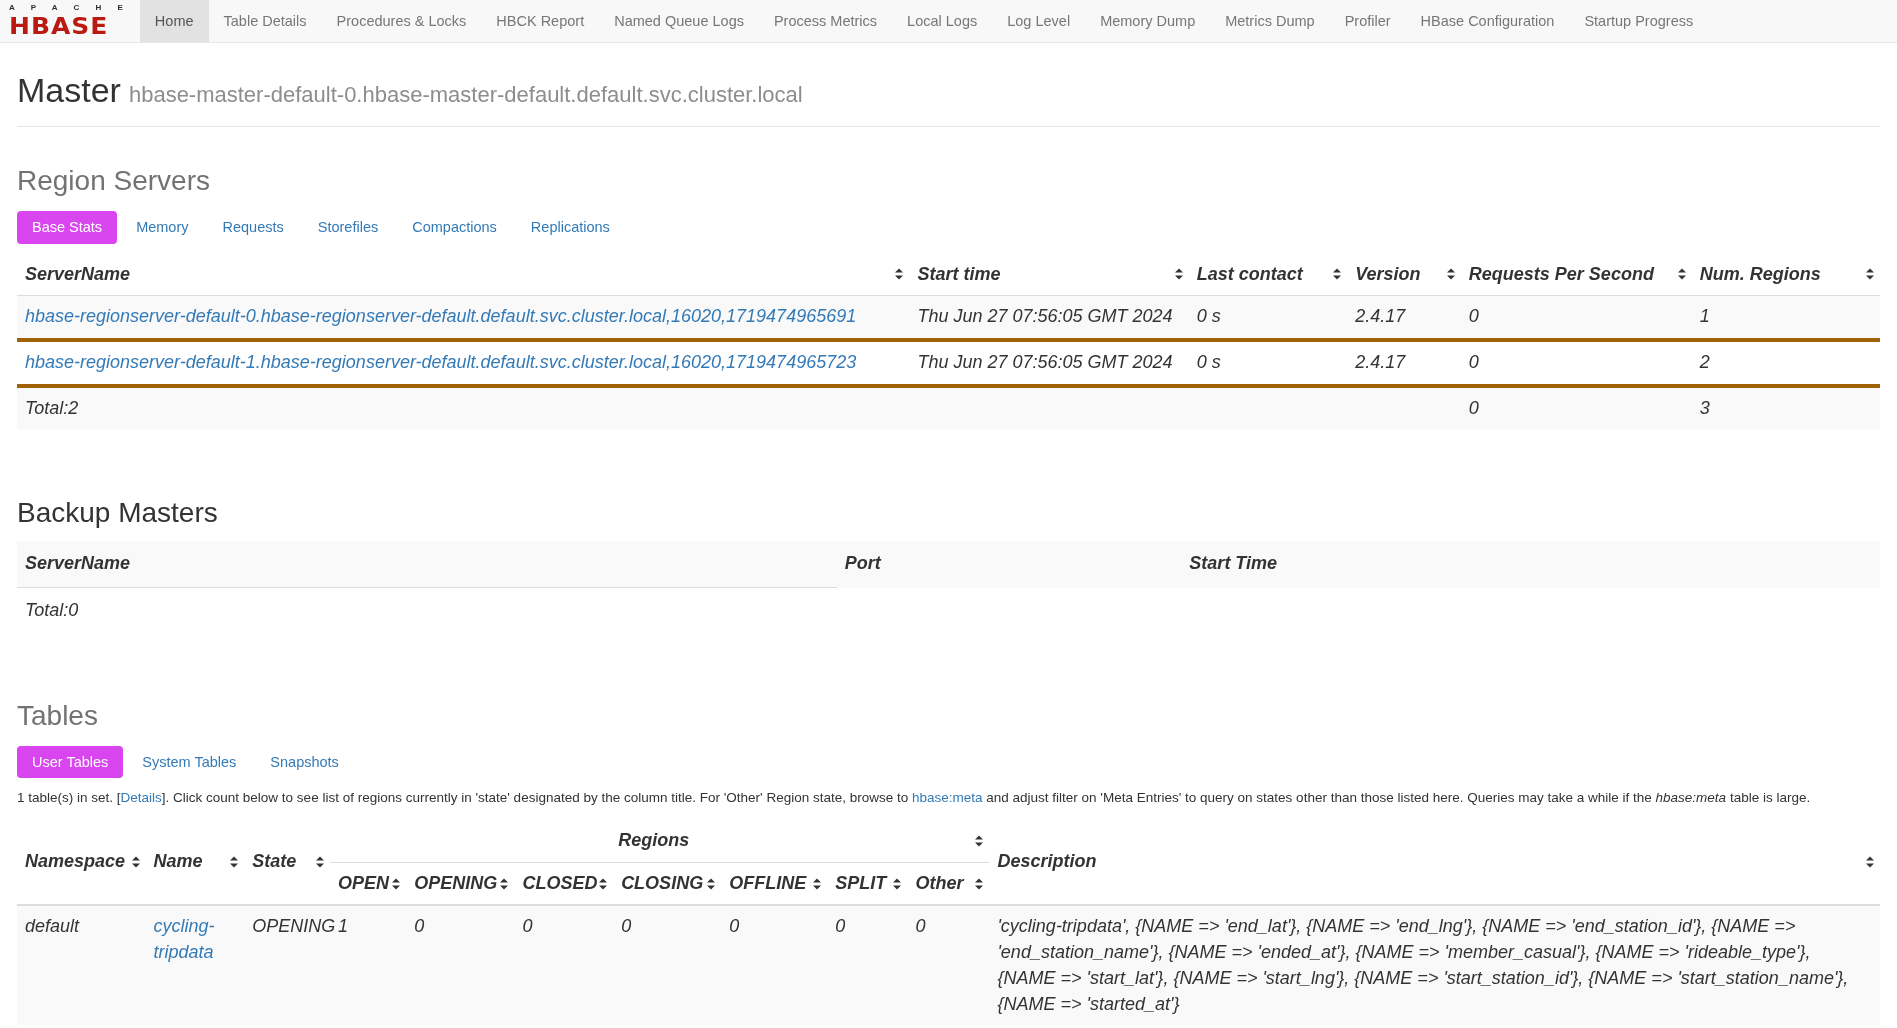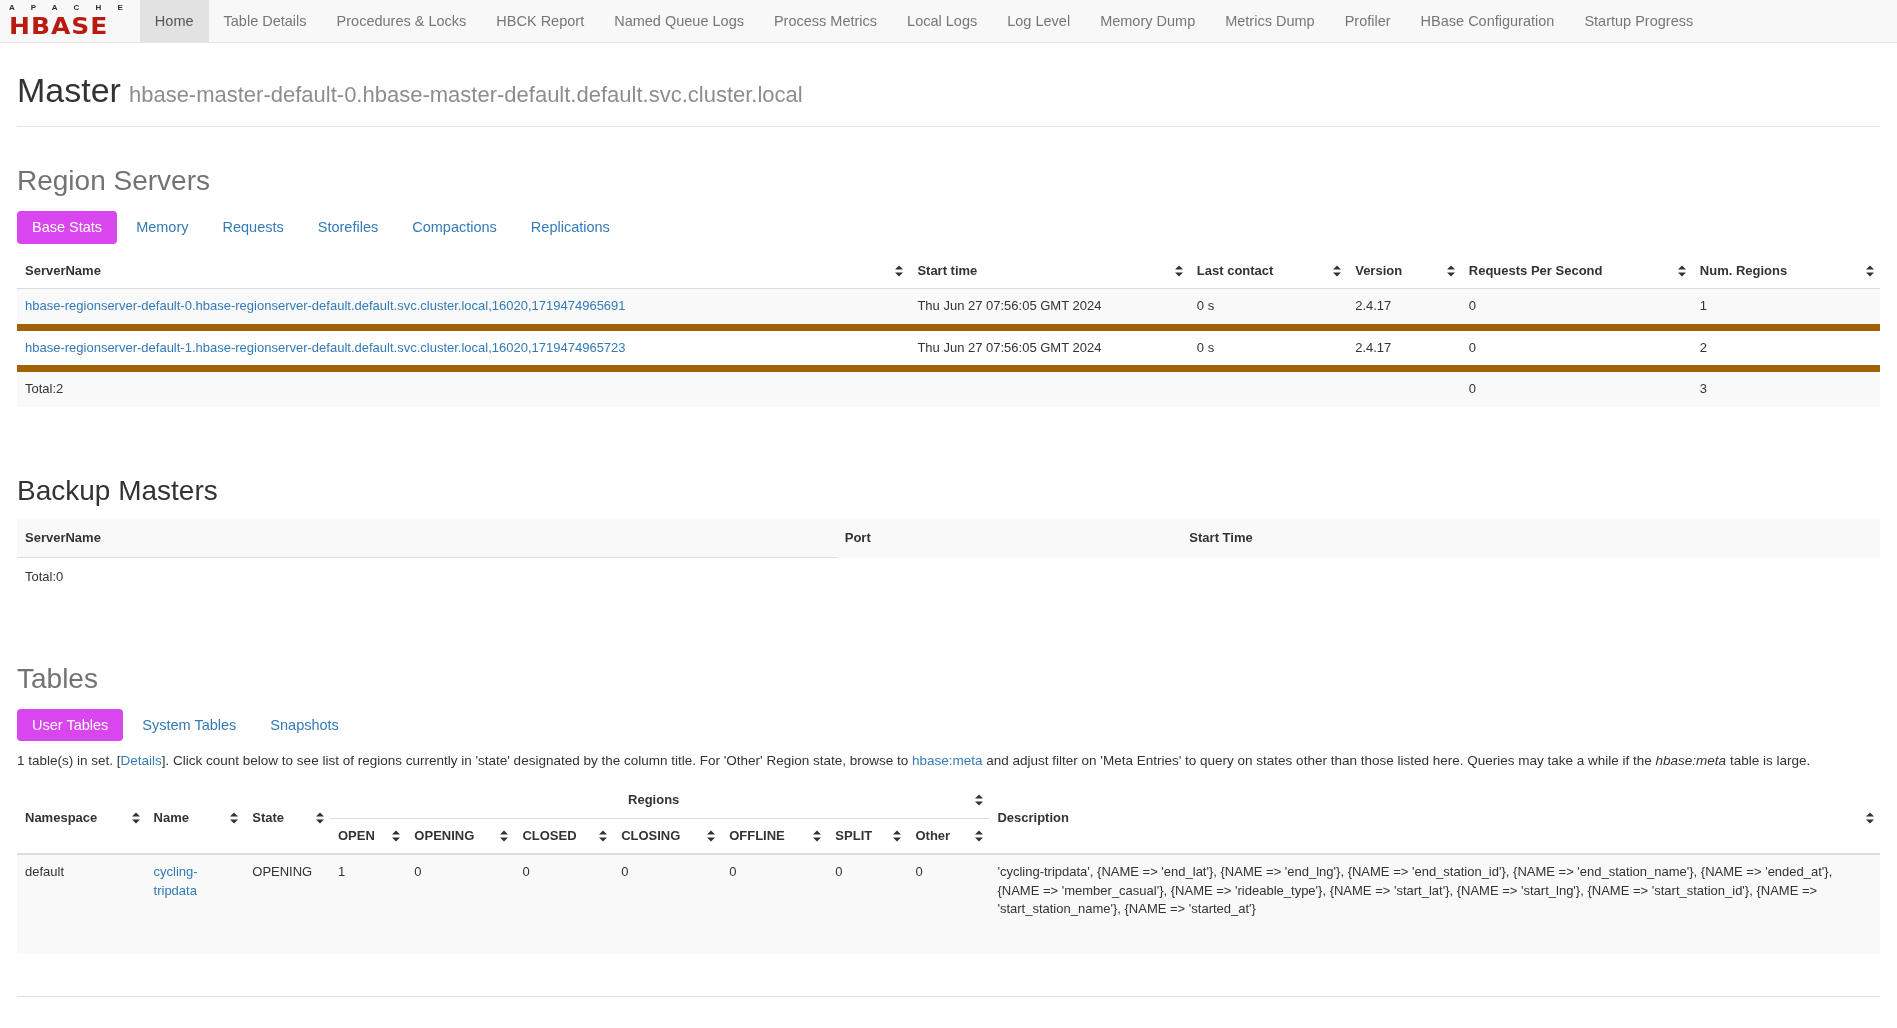--- a/index.html
+++ b/index.html
@@ -85,22 +85,23 @@
     line-height: 1;
   }
   .pills a.active { background: #d946ef; color: #fff; }
 
   
   table { width: 100%; border-collapse: collapse; table-layout: fixed; }
   th, td {
     padding: 8px;
     text-align: left;
     vertical-align: top;
-    font-size: 13px;
+    font-size: 18px;
     line-height: 1.43;
+    font-style: italic;
   }
   th { font-weight: bold; position: relative; }
   .sort {
     position: absolute;
     right: 6px;
     top: 50%;
     width: 8px;
     height: 11px;
     transform: translateY(-50%);
   }
@@ -115,21 +116,21 @@
     content: "";
     position: absolute; bottom: 0; left: 0;
     border-left: 4px solid transparent;
     border-right: 4px solid transparent;
     border-top: 4px solid #333;
   }
   a.tbl-link { color: #337ab7; }
 
   
   .rs-table thead th { border-bottom: 1px solid #ddd; padding-right: 22px; }
-  .rs-table tbody td { border-top: 7px solid #a16207; }
+  .rs-table tbody td { border-top: 4px solid #a16207; }
   .rs-table tbody tr:nth-child(odd) { background: #f9f9f9; }
   .rs-table tbody tr:first-child td { border-top: none; }
   .rs-table col.c1 { width: 47.9%; }
   .rs-table col.c2 { width: 15.0%; }
   .rs-table col.c3 { width: 8.5%; }
   .rs-table col.c4 { width: 6.1%; }
   .rs-table col.c5 { width: 12.4%; }
   .rs-table col.c6 { width: 10.1%; }
 
   

